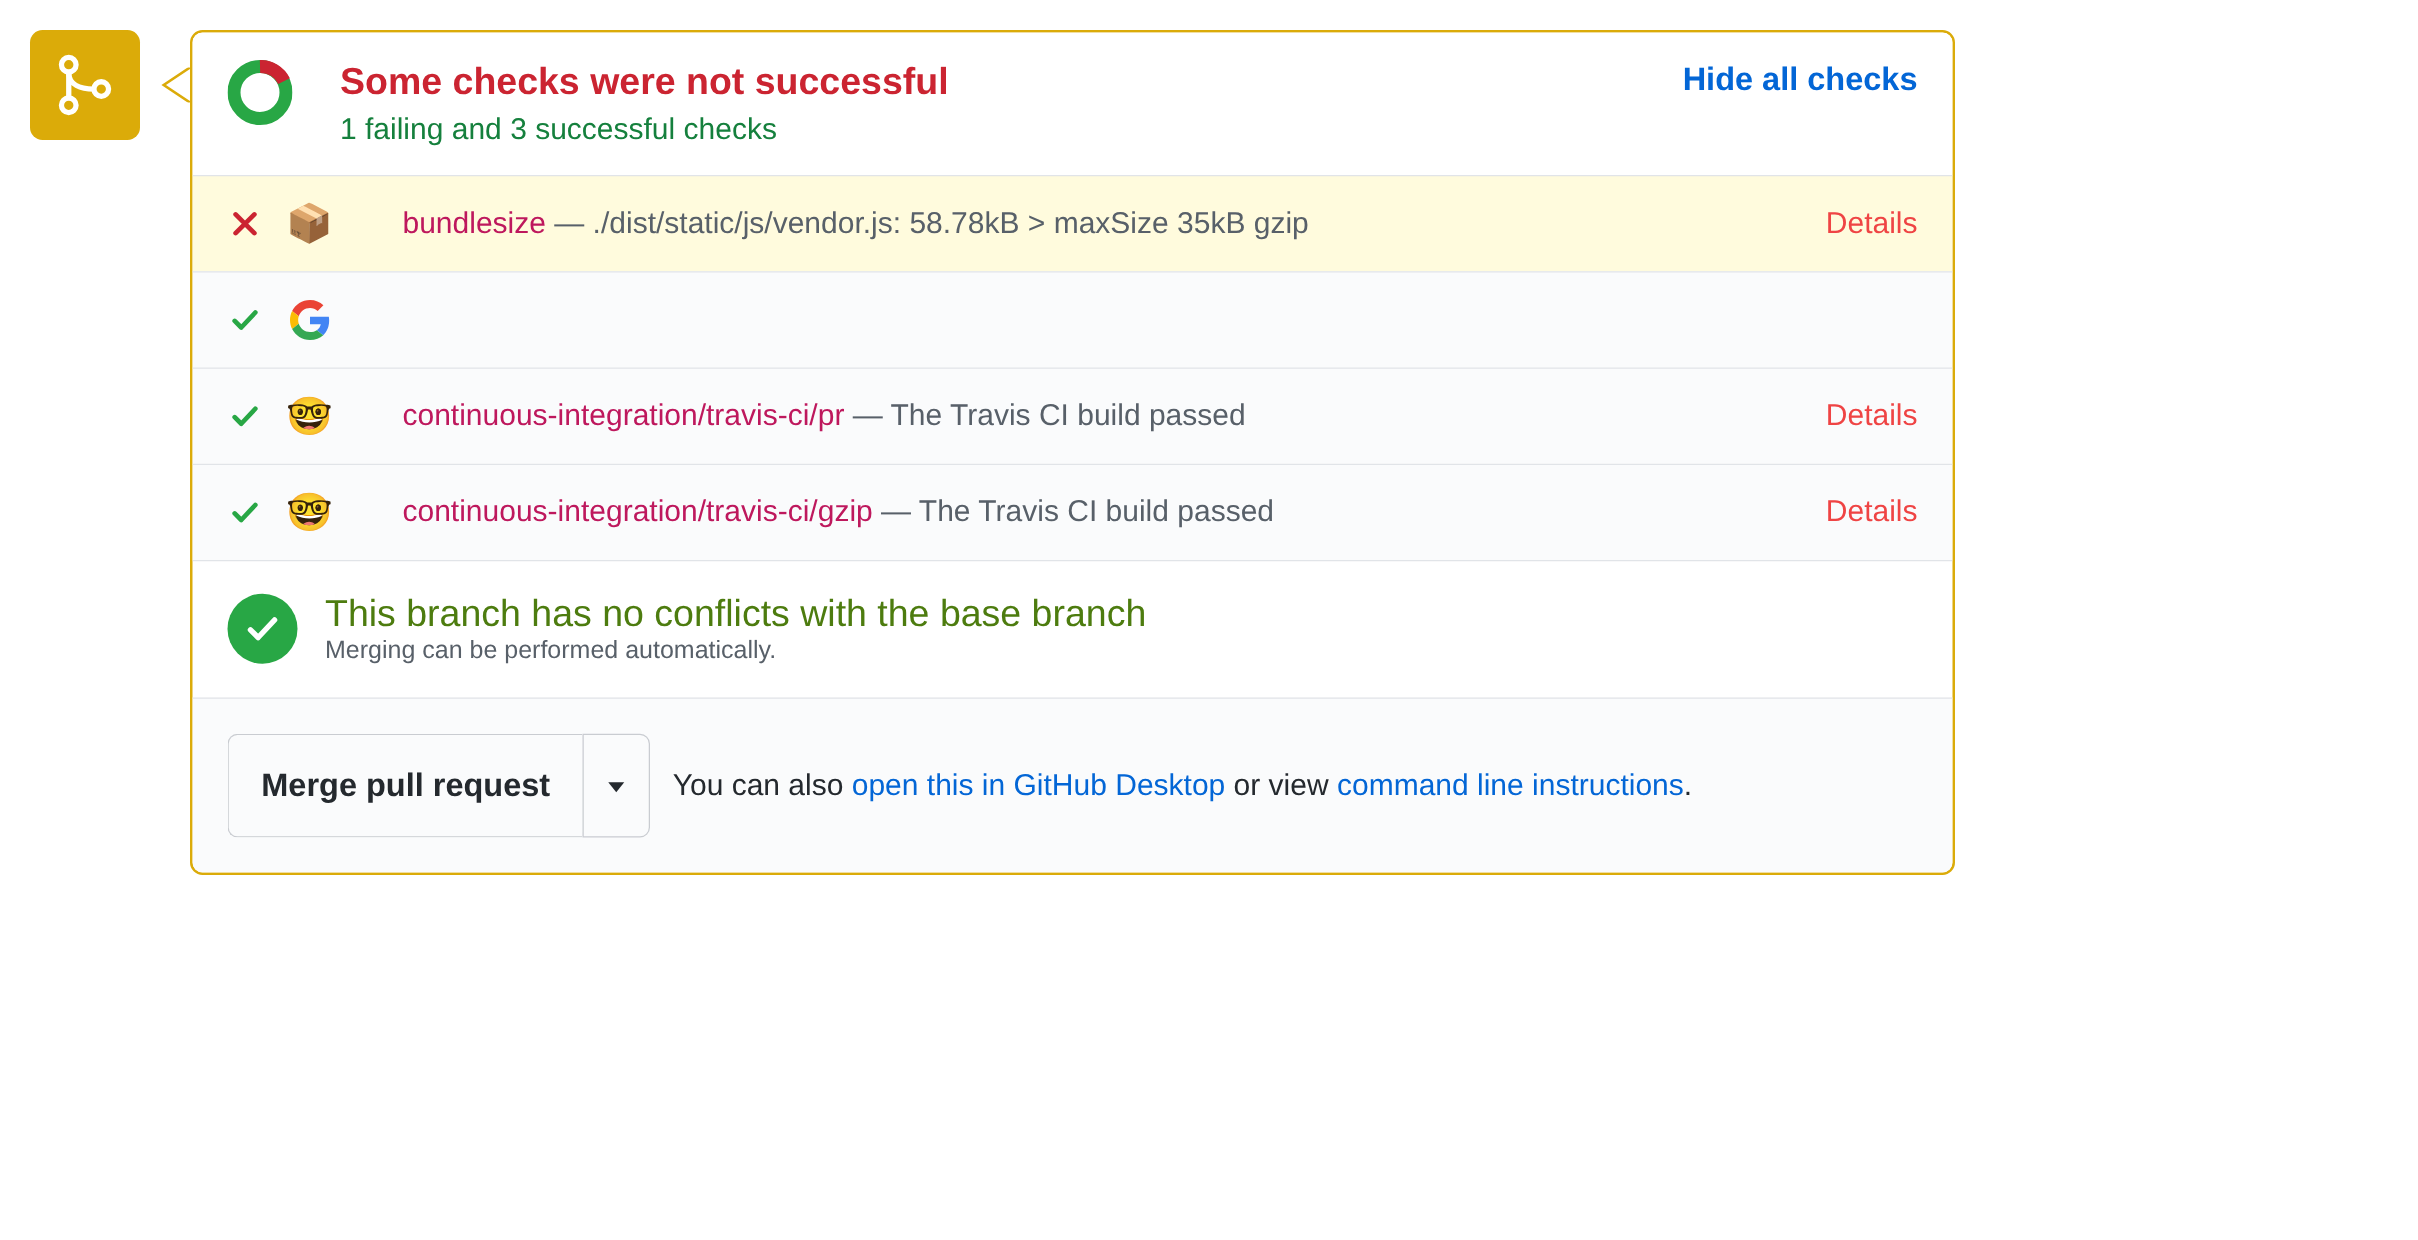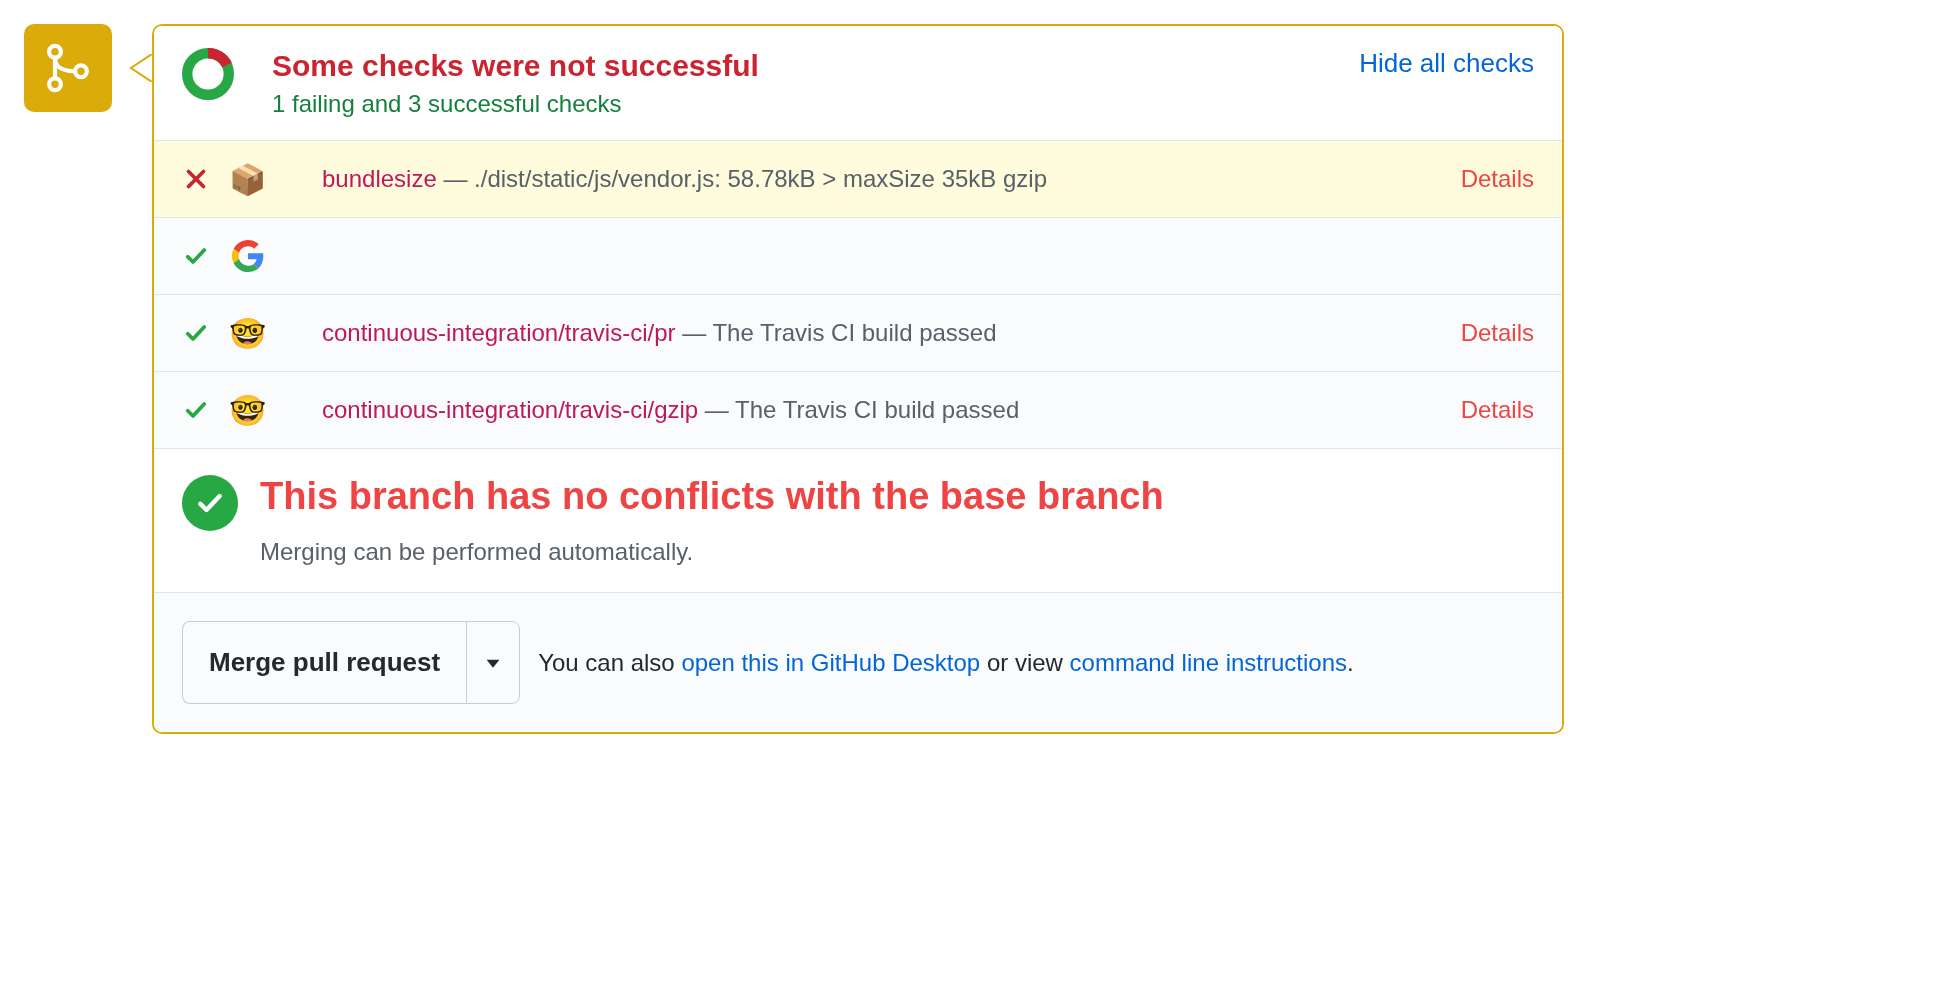--- a/index.html
+++ b/index.html
@@ -62,20 +62,21 @@
     .header-sub {
       font-size: 24px;
       color: #15803d;
       margin-top: 6px;
     }
     .hide-link {
       color: #0366d6;
       font-size: 26px;
       cursor: pointer;
       white-space: nowrap;
+      font-weight: bold;
     }
     .check-row {
       display: flex;
       align-items: center;
       padding: 20px 28px;
       border-top: 1px solid #e1e4e8;
       gap: 20px;
       font-size: 24px;
     }
     .check-row.fail { background: #fffbdd; }
@@ -94,22 +95,22 @@
       gap: 22px;
     }
     .big-check {
       width: 56px; height: 56px;
       border-radius: 50%;
       background: #28a745;
       display:flex; align-items:center; justify-content:center;
       flex-shrink:0;
     }
     .big-check svg { width: 28px; height: 28px; }
-    .conflict-title { font-size: 38px; font-weight: 700; color: #ef4444; }
-    .conflict-sub { font-size: 24px; color: #586069; margin-top: 20px; }
+    .conflict-title { font-size: 30px; font-weight: 400; color: #4d7c0f; }
+    .conflict-sub { font-size: 20px; color: #586069; margin-top: 0; }
     .merge-footer {
       border-top: 1px solid #e1e4e8;
       padding: 28px;
       background: #fafbfc;
       display:flex;
       align-items:center;
       gap: 18px;
       font-size: 24px;
     }
     .btn-group { display:flex; }

